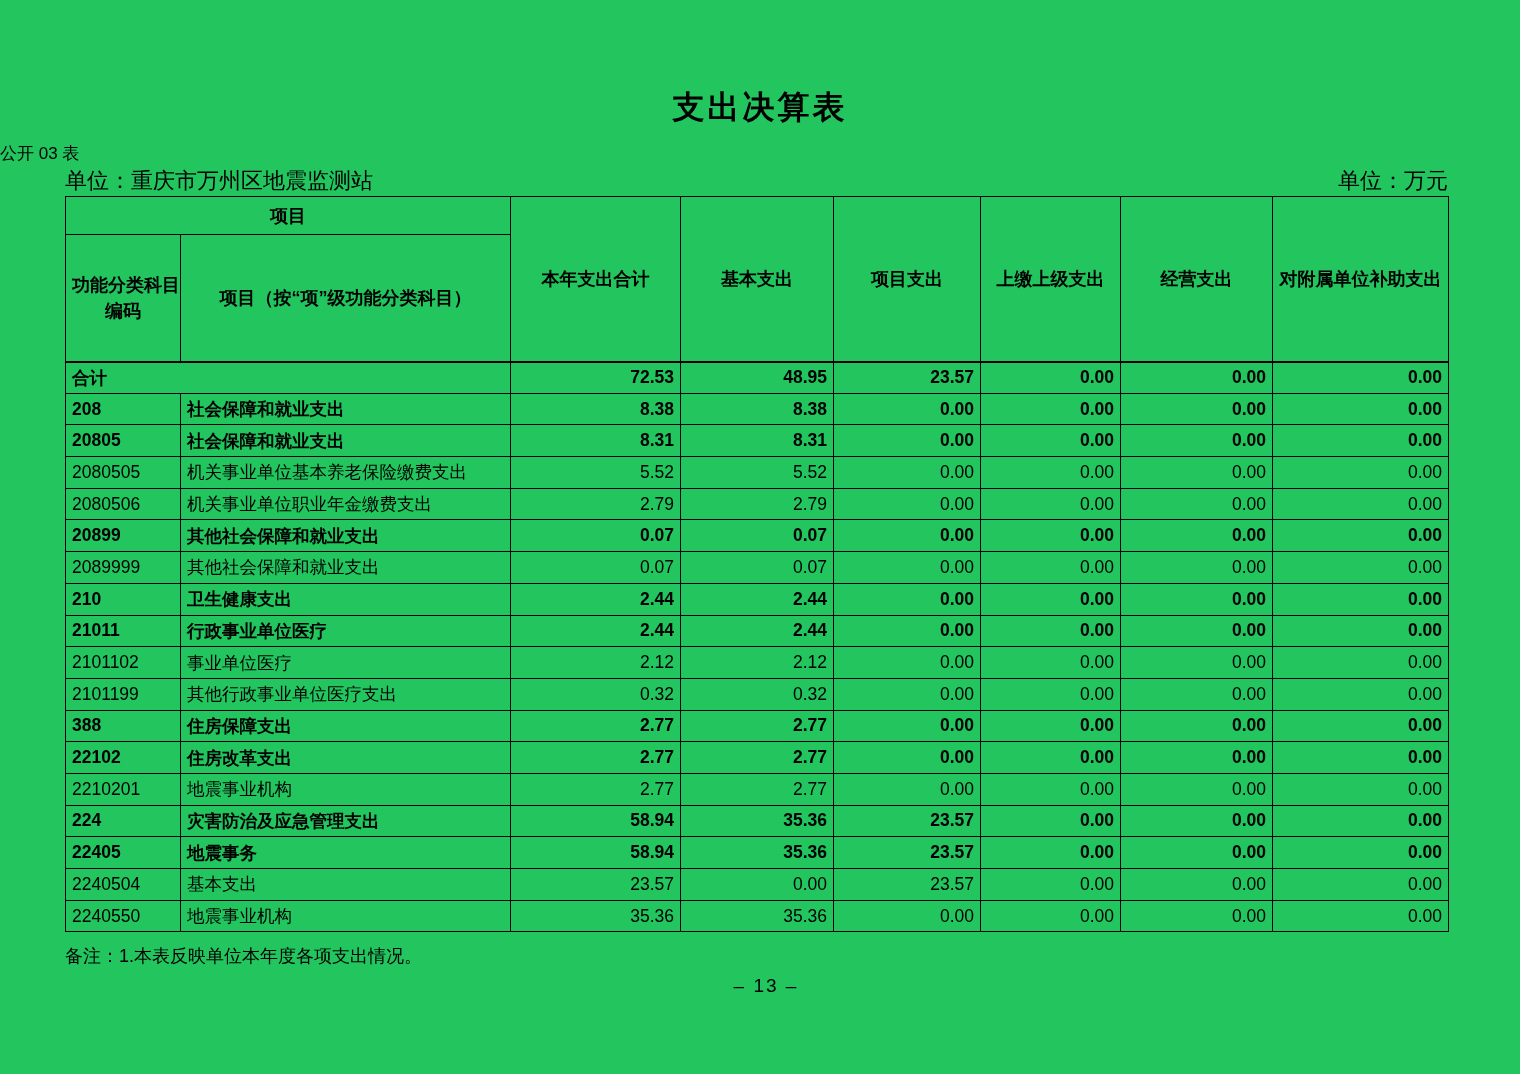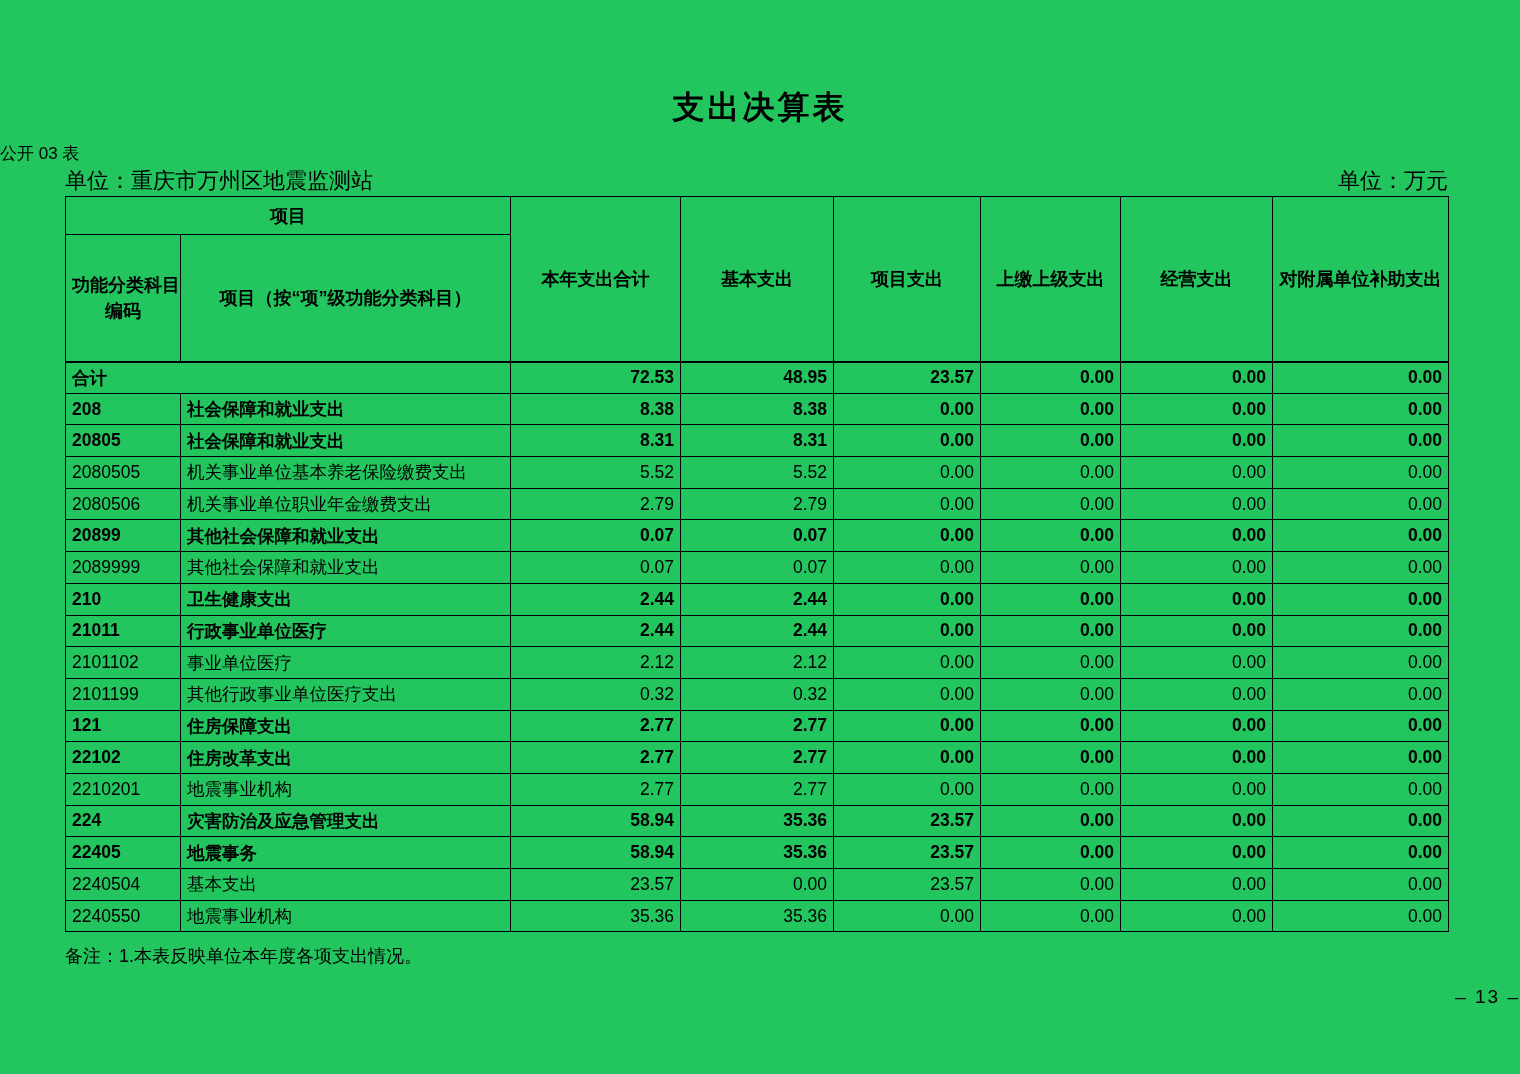--- a/index.html
+++ b/index.html
@@ -65,22 +65,22 @@
   .cell-total-label { }
   tr.bold td { font-weight: bold; }
   .notes {
     display: flex;
     margin: 8px 0 0 65px;
     font-size: 18px;
     line-height: 32px;
   }
   .notes-label { white-space: nowrap; }
   .page-number {
-    text-align: right;
-    margin-top: 14px;
+    text-align: center;
+    margin-top: 3px;
     font-size: 19px;
     letter-spacing: 2px;
     padding-left: 12px;
   }
 </style>
 </head>
 <body>
 
 <div class="page">
 
@@ -226,21 +226,21 @@
           <td class="cell-code">2101199</td>
           <td class="cell-item">其他行政事业单位医疗支出</td>
           <td class="cell-num">0.32</td>
           <td class="cell-num">0.32</td>
           <td class="cell-num">0.00</td>
           <td class="cell-num">0.00</td>
           <td class="cell-num">0.00</td>
           <td class="cell-num">0.00</td>
         </tr>
         <tr class="bold">
-          <td class="cell-code">121</td>
+          <td class="cell-code">388</td>
           <td class="cell-item">住房保障支出</td>
           <td class="cell-num">2.77</td>
           <td class="cell-num">2.77</td>
           <td class="cell-num">0.00</td>
           <td class="cell-num">0.00</td>
           <td class="cell-num">0.00</td>
           <td class="cell-num">0.00</td>
         </tr>
         <tr class="bold">
           <td class="cell-code">22102</td>

